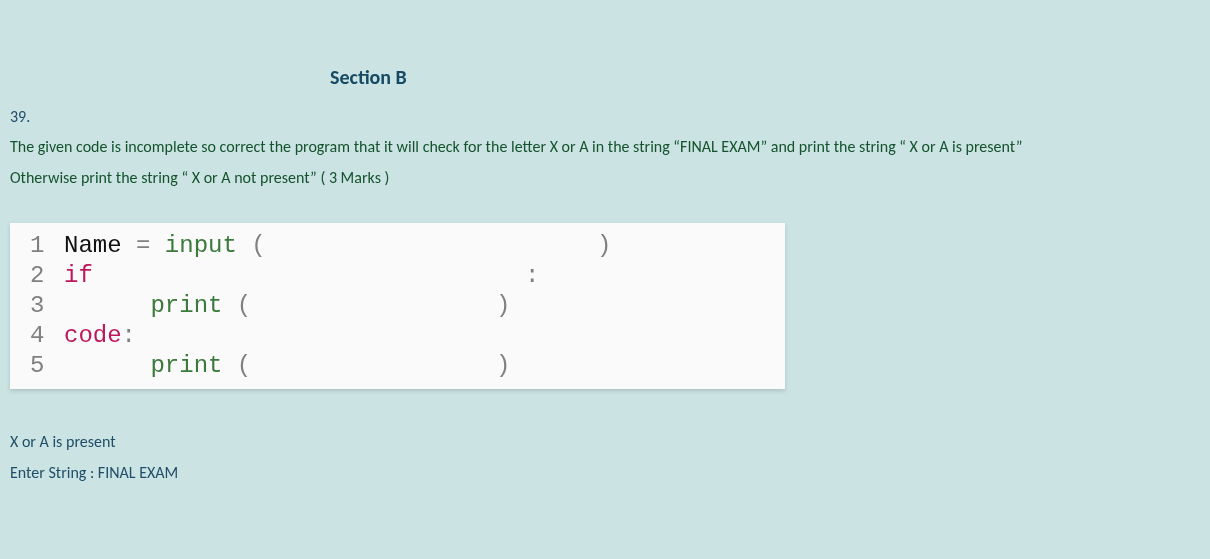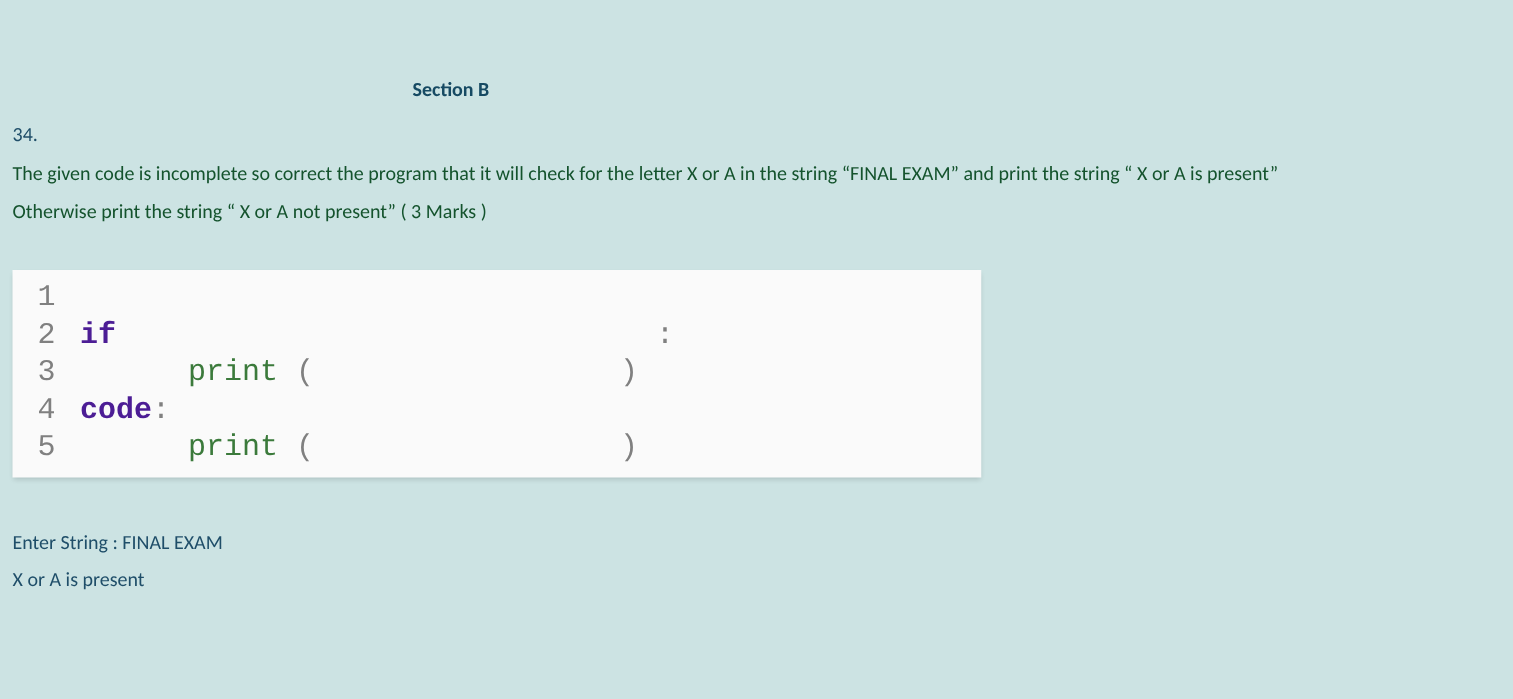--- a/index.html
+++ b/index.html
@@ -18,21 +18,21 @@
     padding: 10px 10px 0 10px;
     overflow: hidden;
   }
 
   .section-title {
     text-align: left;
     font-weight: 700;
     color: #164a63;
     margin: 48px 0 6px 0;
     padding-left: 320px;
-    font-size: 16px;
+    font-size: 20px;
   }
 
   .q-num {
     color: #1f4e69;
   }
 
   .q-text {
     color: #14532d;
   }
 
@@ -58,45 +58,45 @@
     color: #808080;
     display: inline-block;
     width: 34px;
     flex: 0 0 34px;
     text-align: left;
   }
 
   .tok-id   { color: #111; }
   .tok-op   { color: #808080; }
   .tok-fn   { color: #3b7a3b; }
-  .tok-kw   { color: #4c1d95; font-weight: 700; }
+  .tok-kw   { color: #be185d; font-weight: 400; }
   .tok-punc { color: #808080; }
 
   .output-block {
     margin-top: 38px;
     font-family: "Segoe UI", Calibri, Arial, sans-serif;
     font-size: 16px;
     line-height: 1.9;
     color: #1f4e69;
   }
 </style>
 </head>
 <body>
 
 <div class="section-title">Section B</div>
 
-<div class="q-num">34.</div>
+<div class="q-num">39.</div>
 
 <div class="q-text">The given code is incomplete so correct the program that it will check for the letter X or  A in the string “FINAL EXAM” and print the string “ X or A  is   present”</div>
 <div class="q-text">Otherwise print the string “ X or A  not  present”     ( 3 Marks )</div>
 
 <div class="code-card">
 
   <div class="code-line">
-    <span class="lnno">1</span>
+    <span class="lnno">1</span><span><span class="tok-id">Name </span><span class="tok-op">=</span><span class="tok-fn"> input </span><span class="tok-punc">(</span><span>                       </span><span class="tok-punc">)</span></span>
   </div>
 
   <div class="code-line">
     <span class="lnno">2</span><span><span class="tok-kw">if</span><span>                              </span><span class="tok-punc">:</span></span>
   </div>
 
   <div class="code-line">
     <span class="lnno">3</span><span><span>      </span><span class="tok-fn">print </span><span class="tok-punc">(</span><span>                 </span><span class="tok-punc">)</span></span>
   </div>
 
@@ -104,15 +104,15 @@
     <span class="lnno">4</span><span><span class="tok-kw">code</span><span class="tok-punc">:</span></span>
   </div>
 
   <div class="code-line">
     <span class="lnno">5</span><span><span>      </span><span class="tok-fn">print </span><span class="tok-punc">(</span><span>                 </span><span class="tok-punc">)</span></span>
   </div>
 
 </div>
 
 <div class="output-block">
+  <div>X or A is present</div>
   <div>Enter String : FINAL EXAM</div>
-  <div>X or A is present</div>
 </div>
 
 </body></html>

